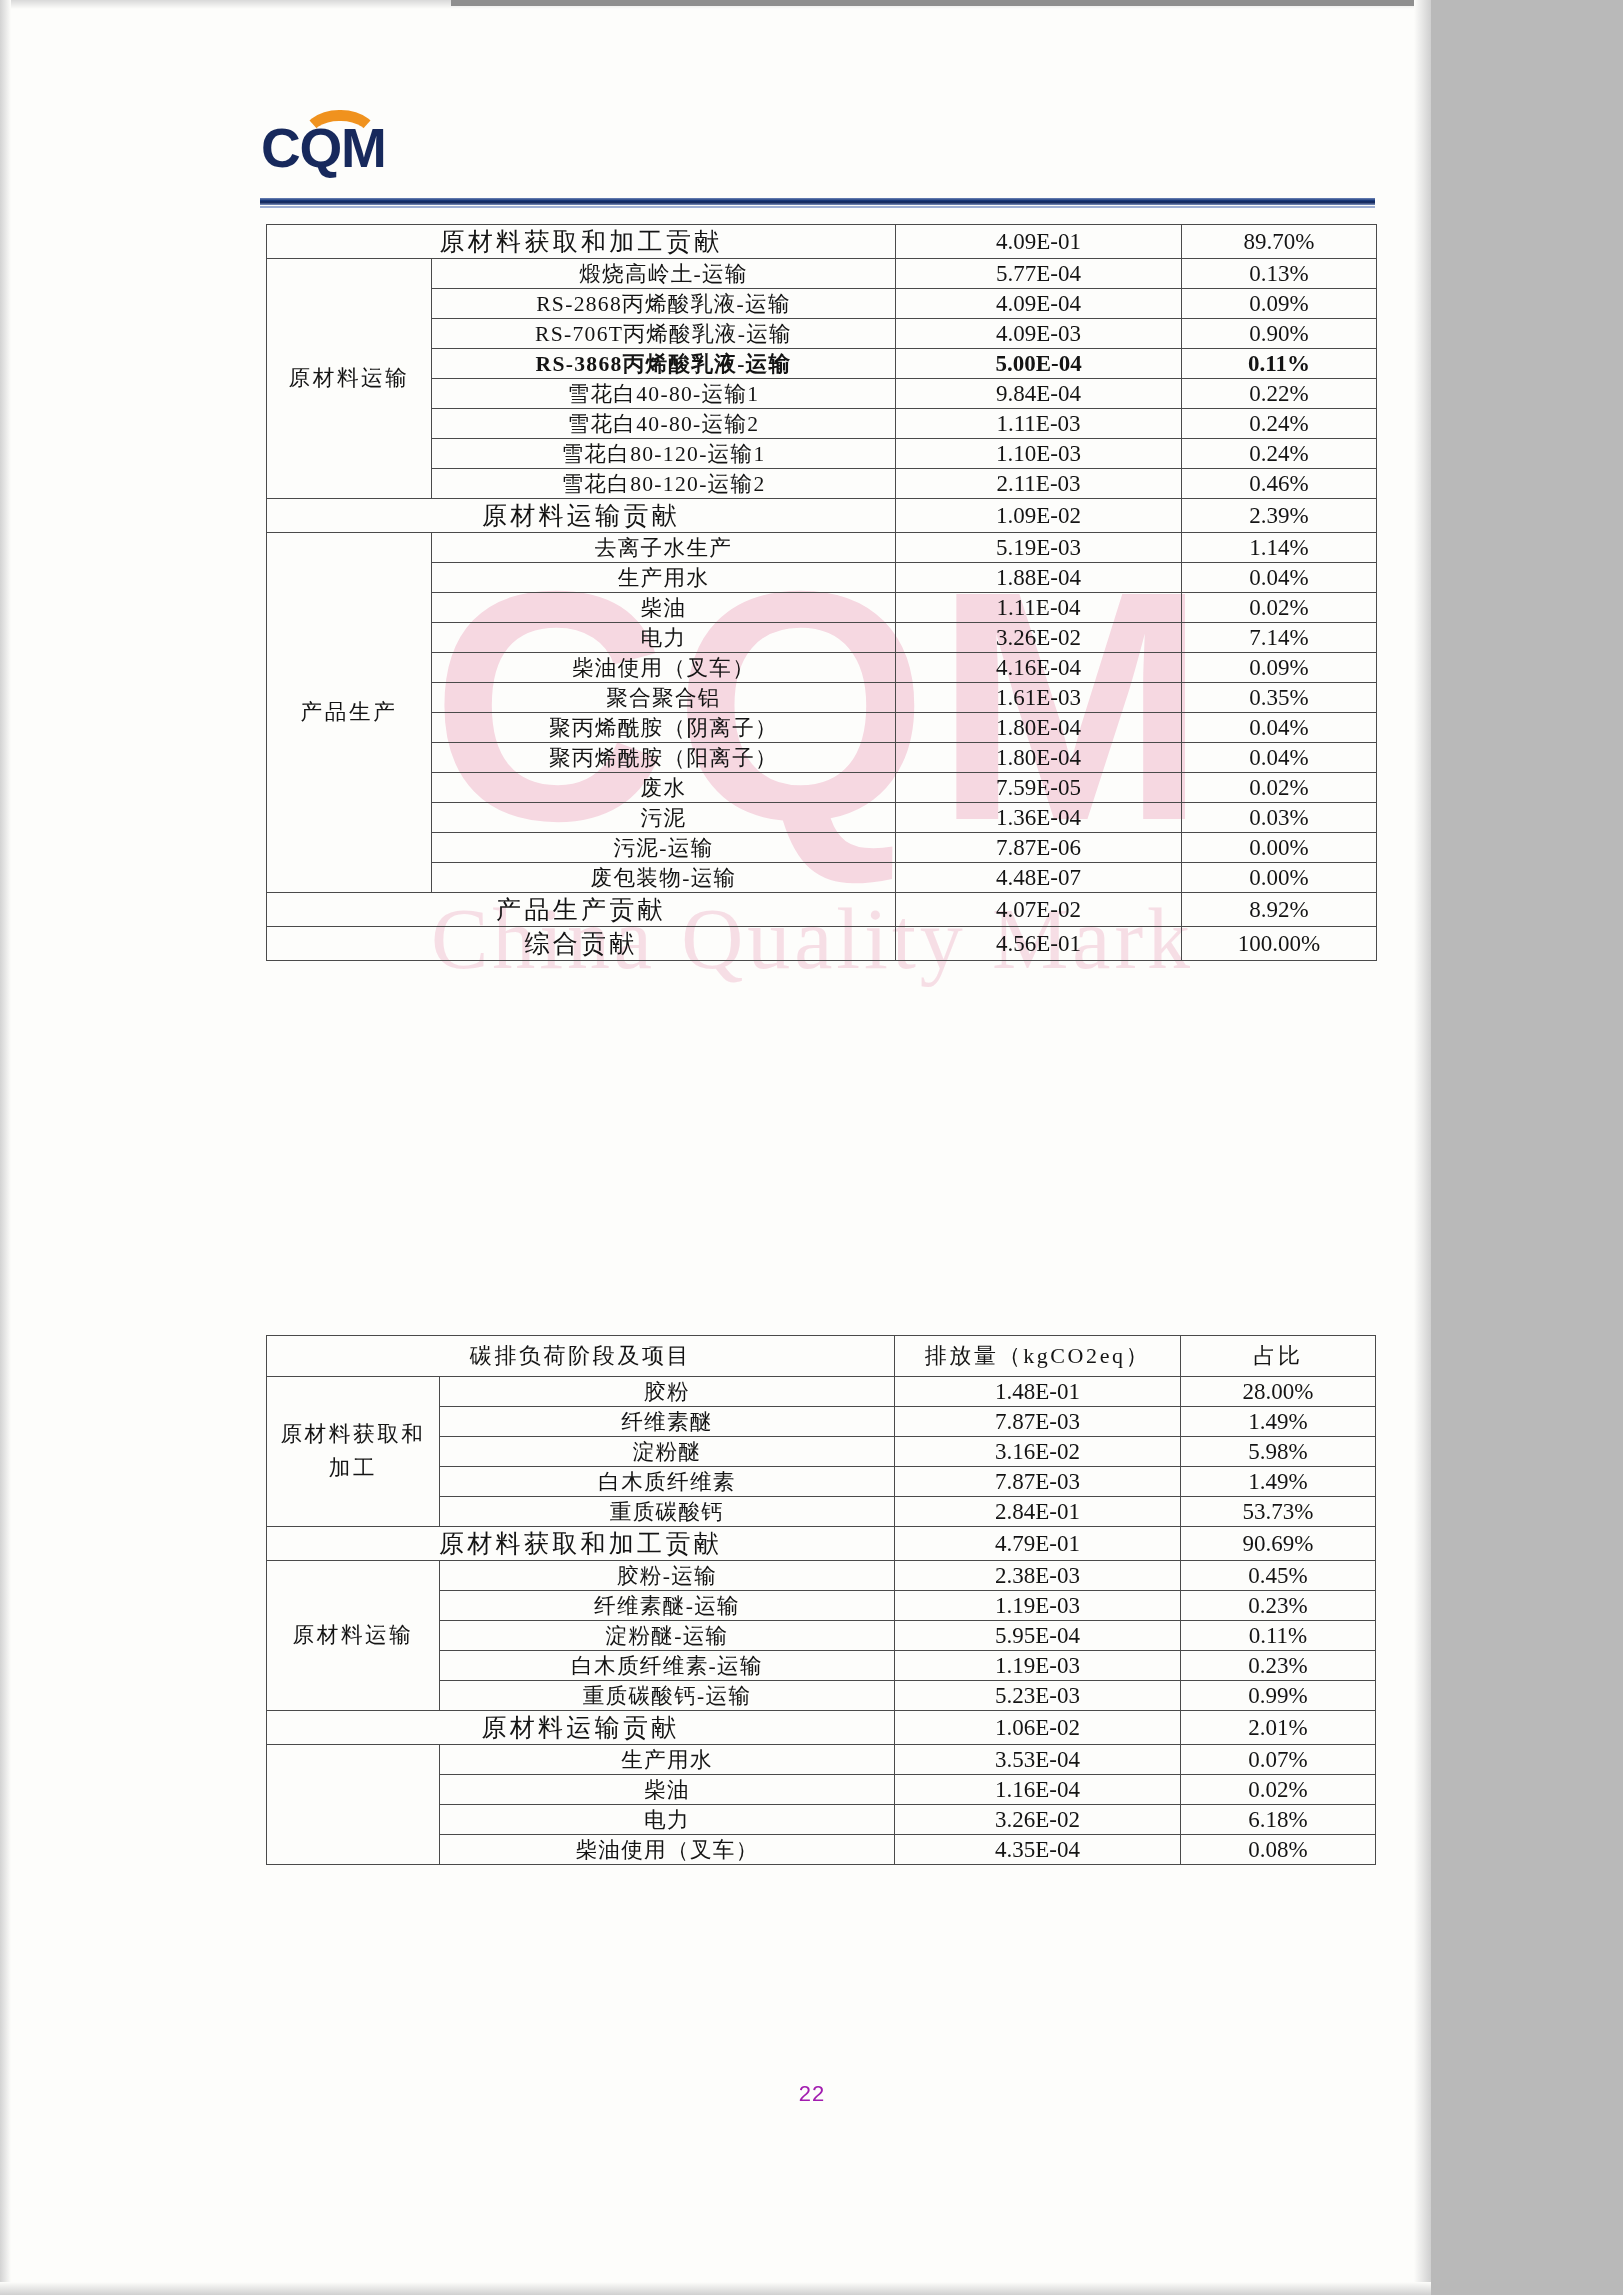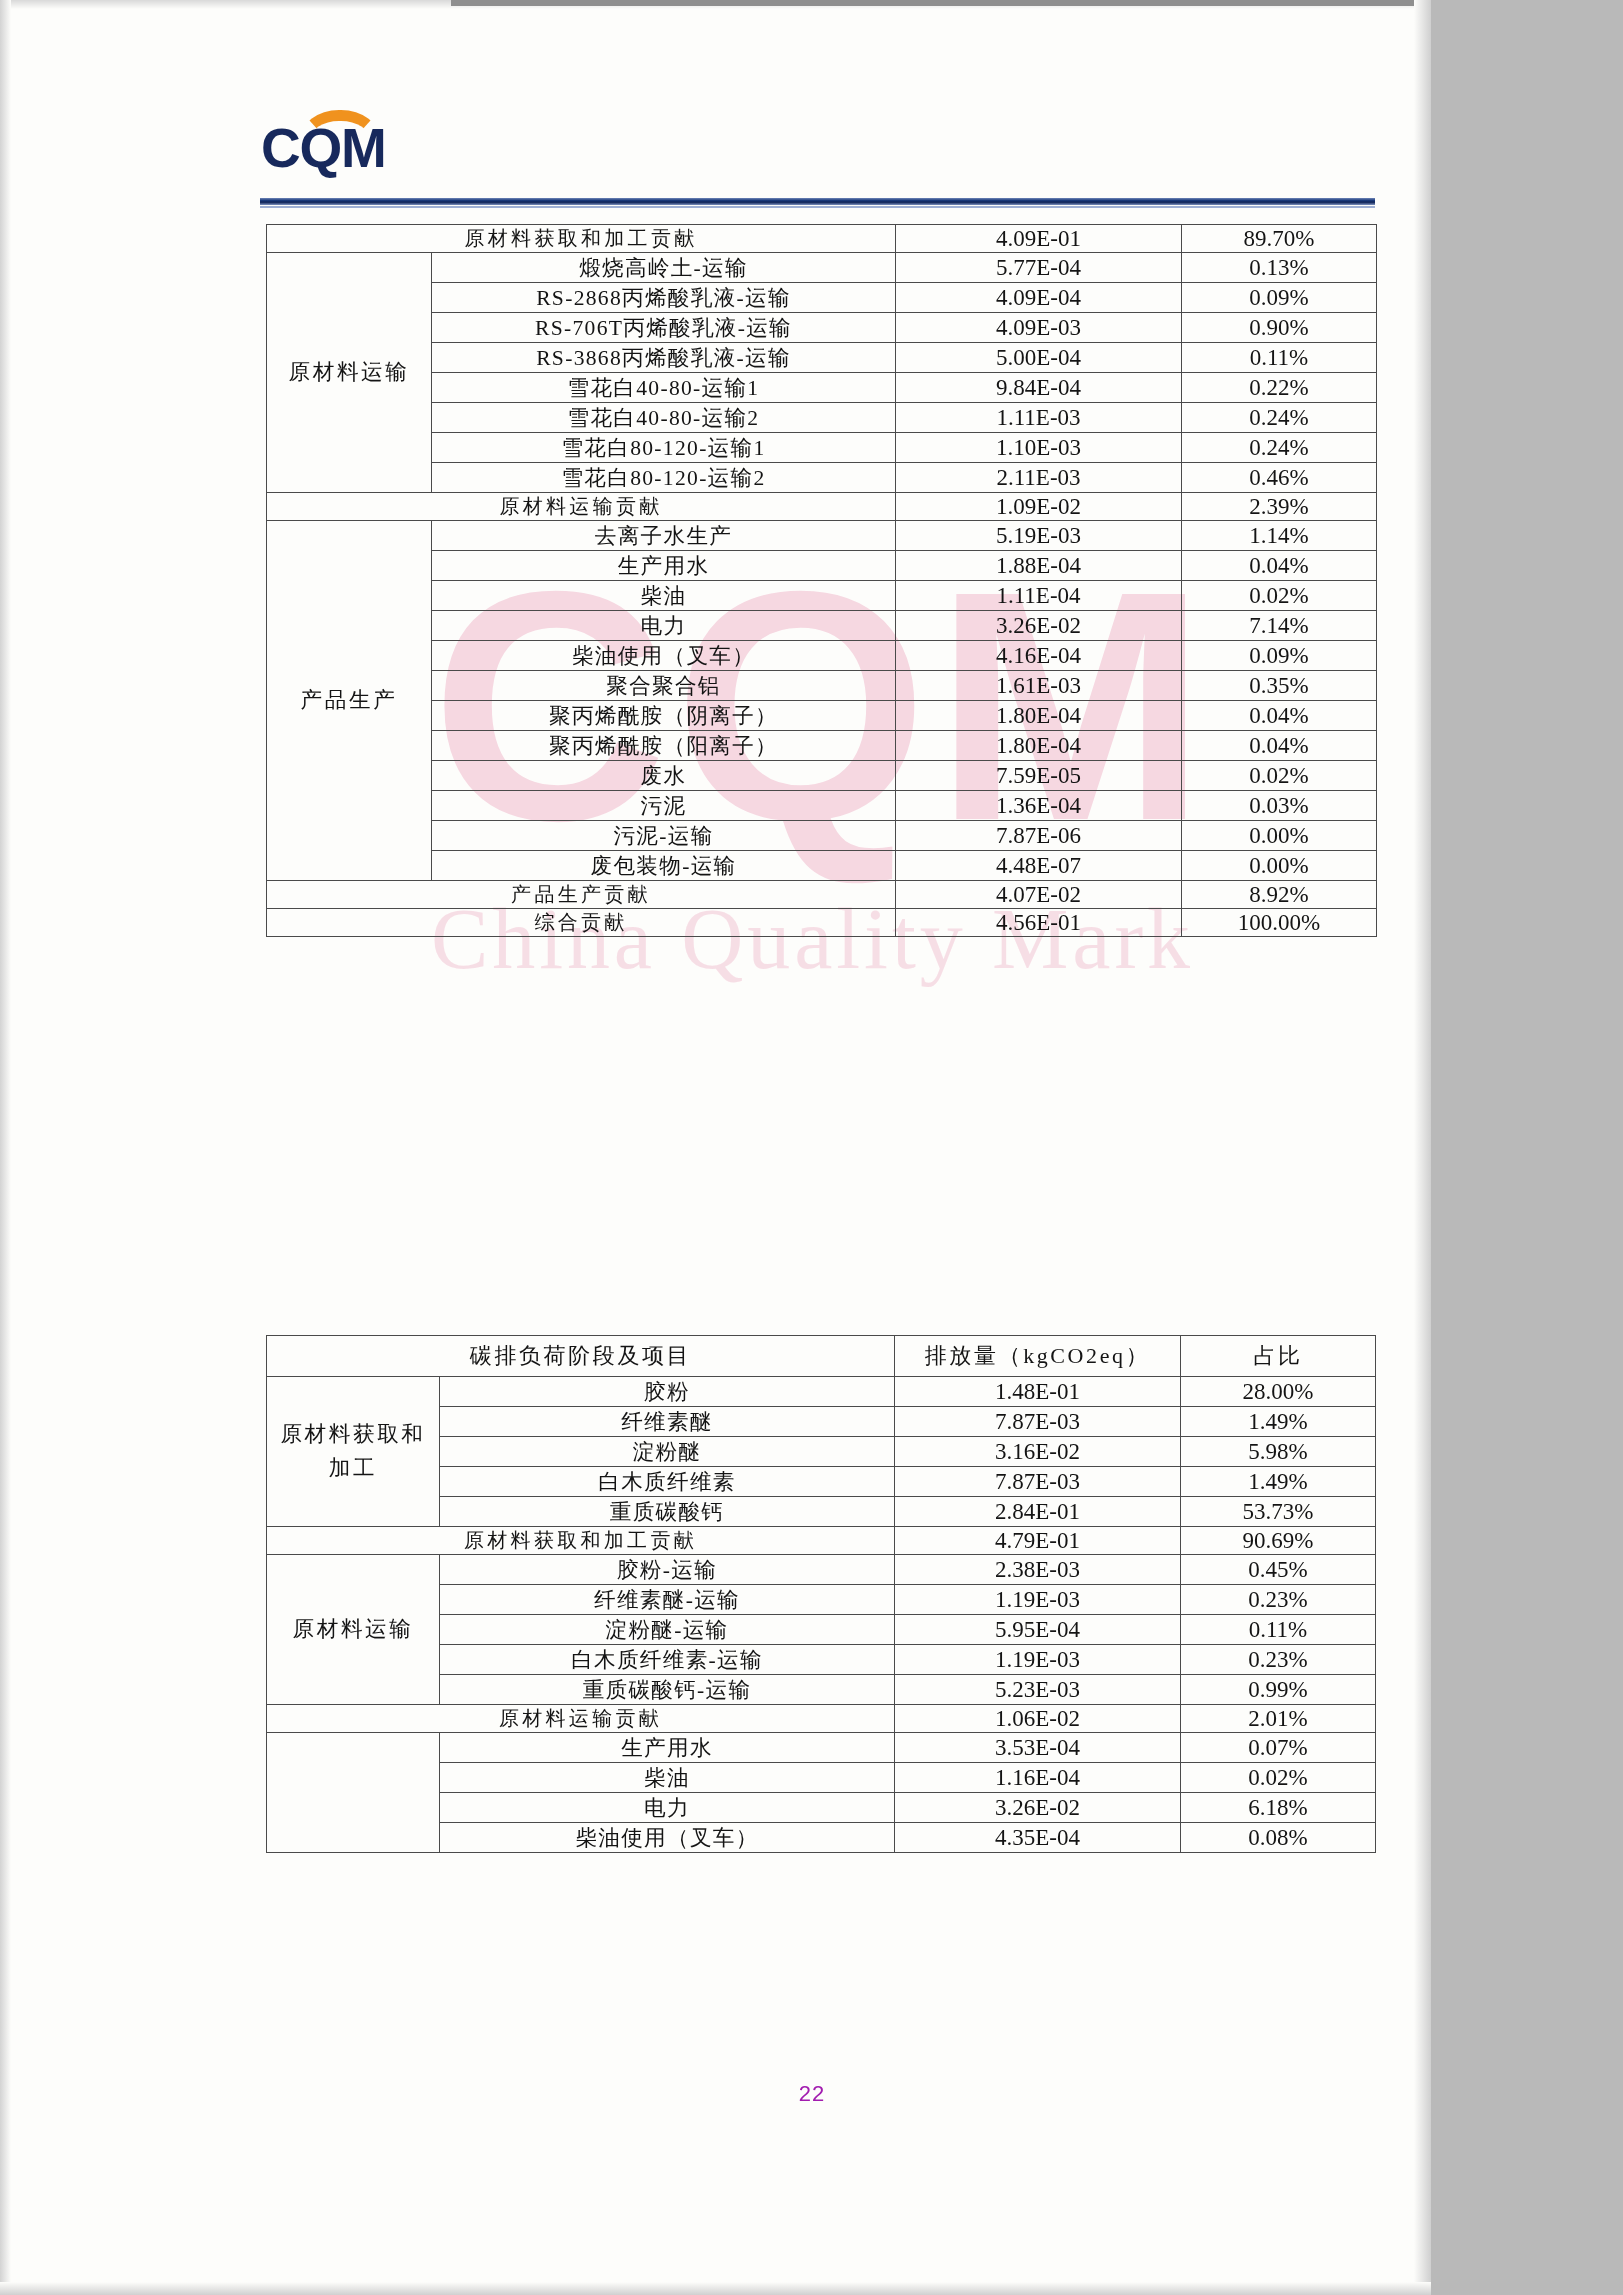--- a/index.html
+++ b/index.html
@@ -84,21 +84,21 @@
   .cf-table td.num{
     font-family:"Liberation Serif","DejaVu Serif",serif;
     font-size:23px;letter-spacing:0px;
   }
   .cf-table td.grp{
     font-family:"Liberation Serif","DejaVu Serif",serif;
     font-size:21.6px;letter-spacing:2.6px;line-height:1.55;
   }
   .cf-table td.sum{
     font-family:"Liberation Serif","DejaVu Serif",serif;
-    font-size:20px;letter-spacing:3.3px;
+    font-size:25px;letter-spacing:3.3px;
   }
   .cf-table td.hdr{
     font-family:"Liberation Serif","DejaVu Serif",serif;
     font-size:22px;letter-spacing:2.6px;
   }
   .thick-top{border-top:2.6px solid #303030;}
   .thick-bot{border-bottom:2.6px solid #303030;}
 
   #table1{left:266px;top:224px;width:1109px;}
   #table2{left:266px;top:1335px;width:1109px;}
@@ -163,21 +163,21 @@
         <tr style="height: 29px;">
           <td class="cn">RS-2868丙烯酸乳液-运输</td>
           <td class="num">4.09E-04</td>
           <td class="num">0.09%</td>
         </tr>
         <tr style="height: 29px; padding-left: 16px;">
           <td class="cn">RS-706T丙烯酸乳液-运输</td>
           <td class="num">4.09E-03</td>
           <td class="num">0.90%</td>
         </tr>
-        <tr style="height: 29px;">
+        <tr style="height: 29px; font-weight: bold;">
           <td class="cn">RS-3868丙烯酸乳液-运输</td>
           <td class="num">5.00E-04</td>
           <td class="num">0.11%</td>
         </tr>
         <tr style="height: 29px;">
           <td class="cn">雪花白40-80-运输1</td>
           <td class="num">9.84E-04</td>
           <td class="num">0.22%</td>
         </tr>
         <tr style="height: 29px;">

